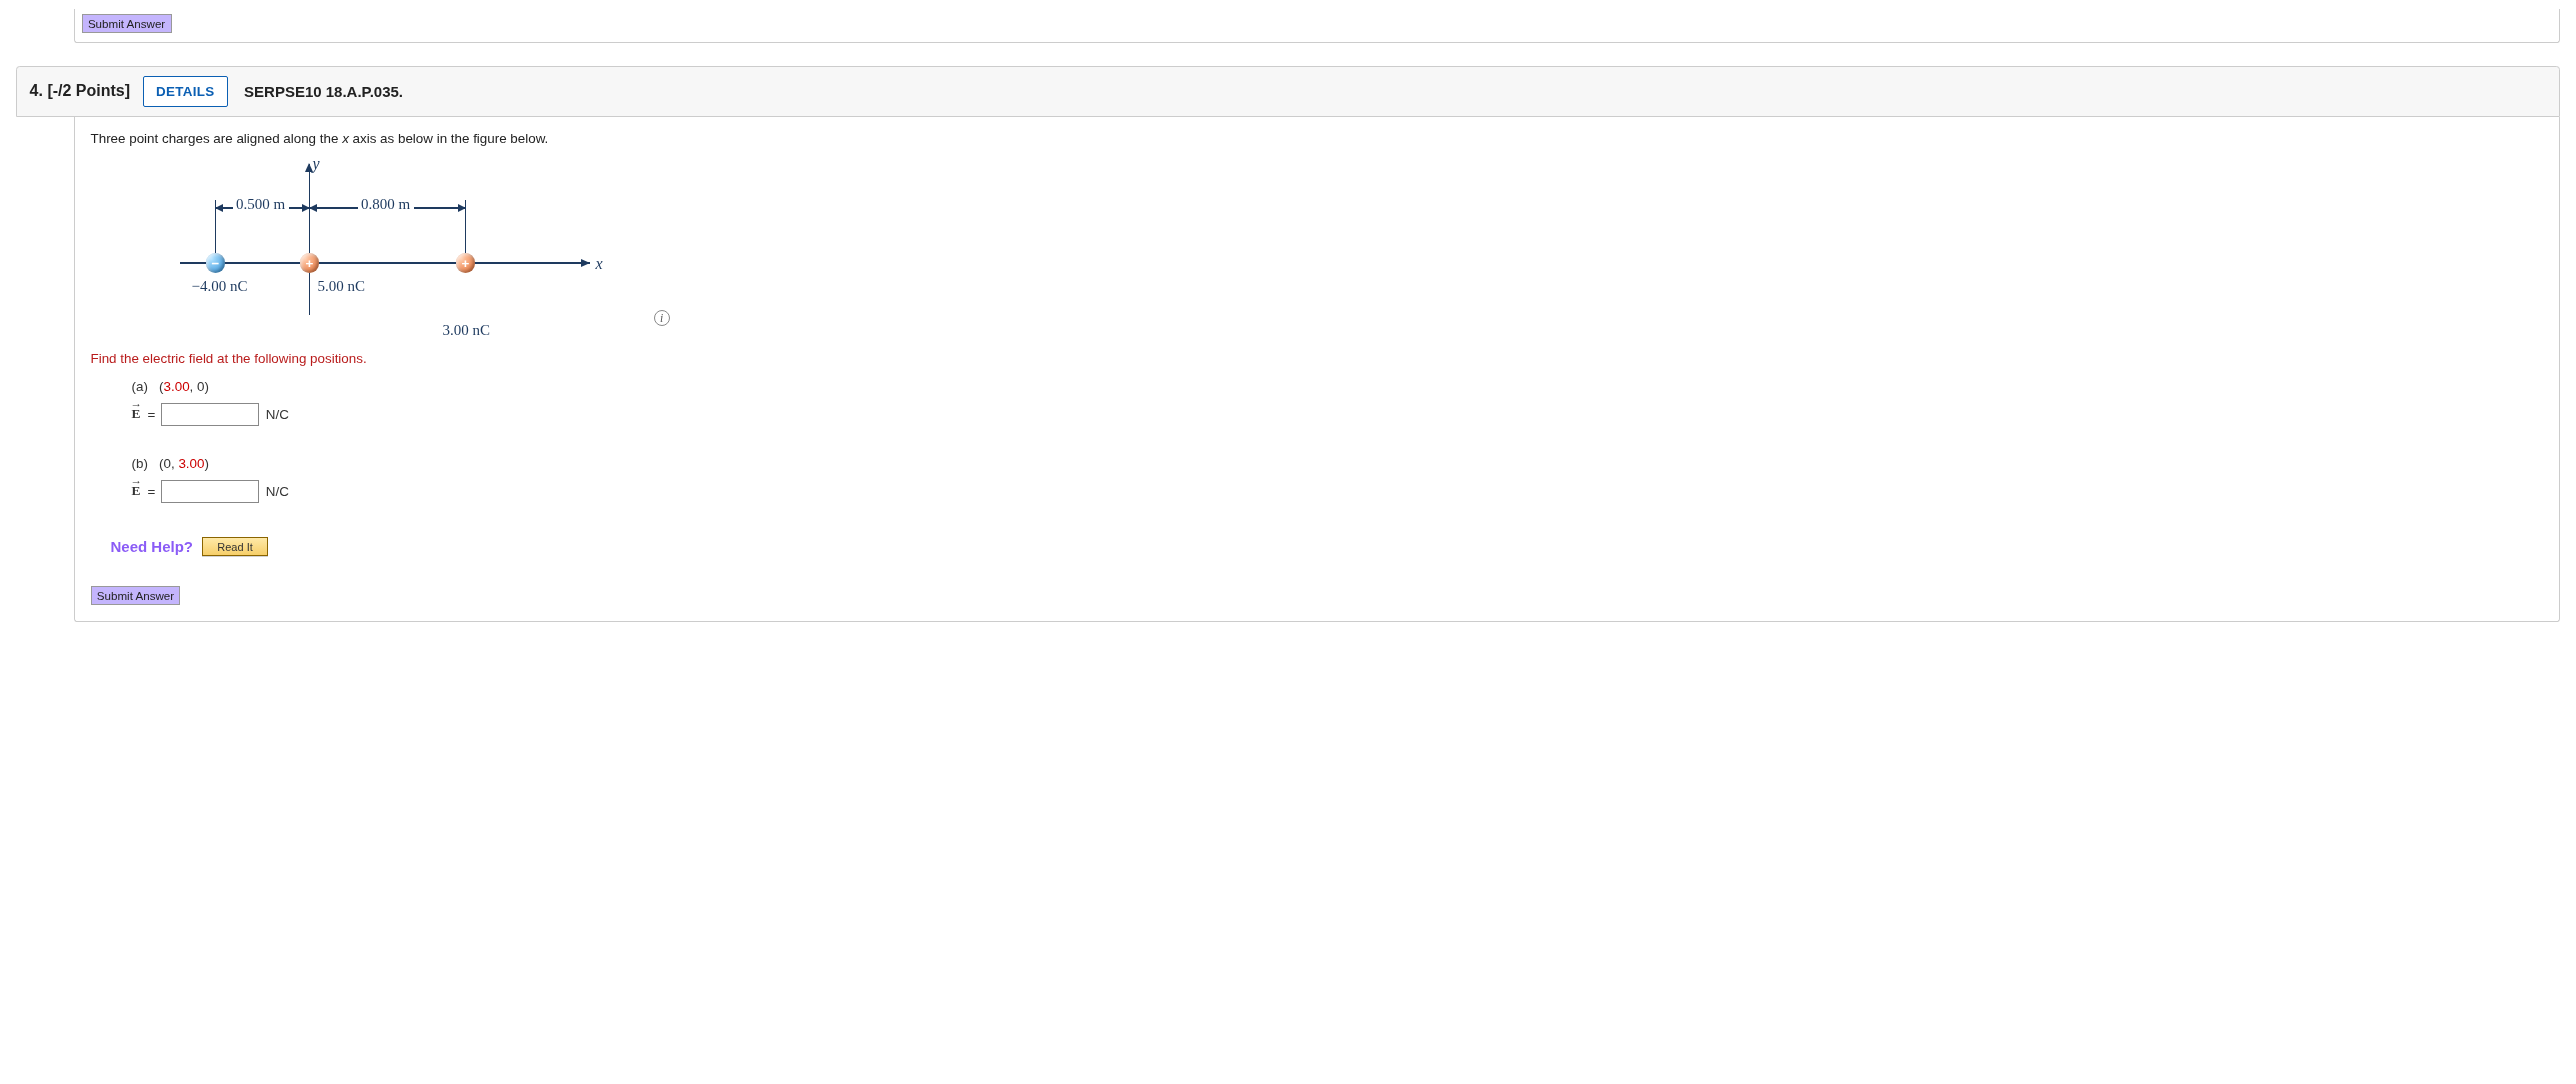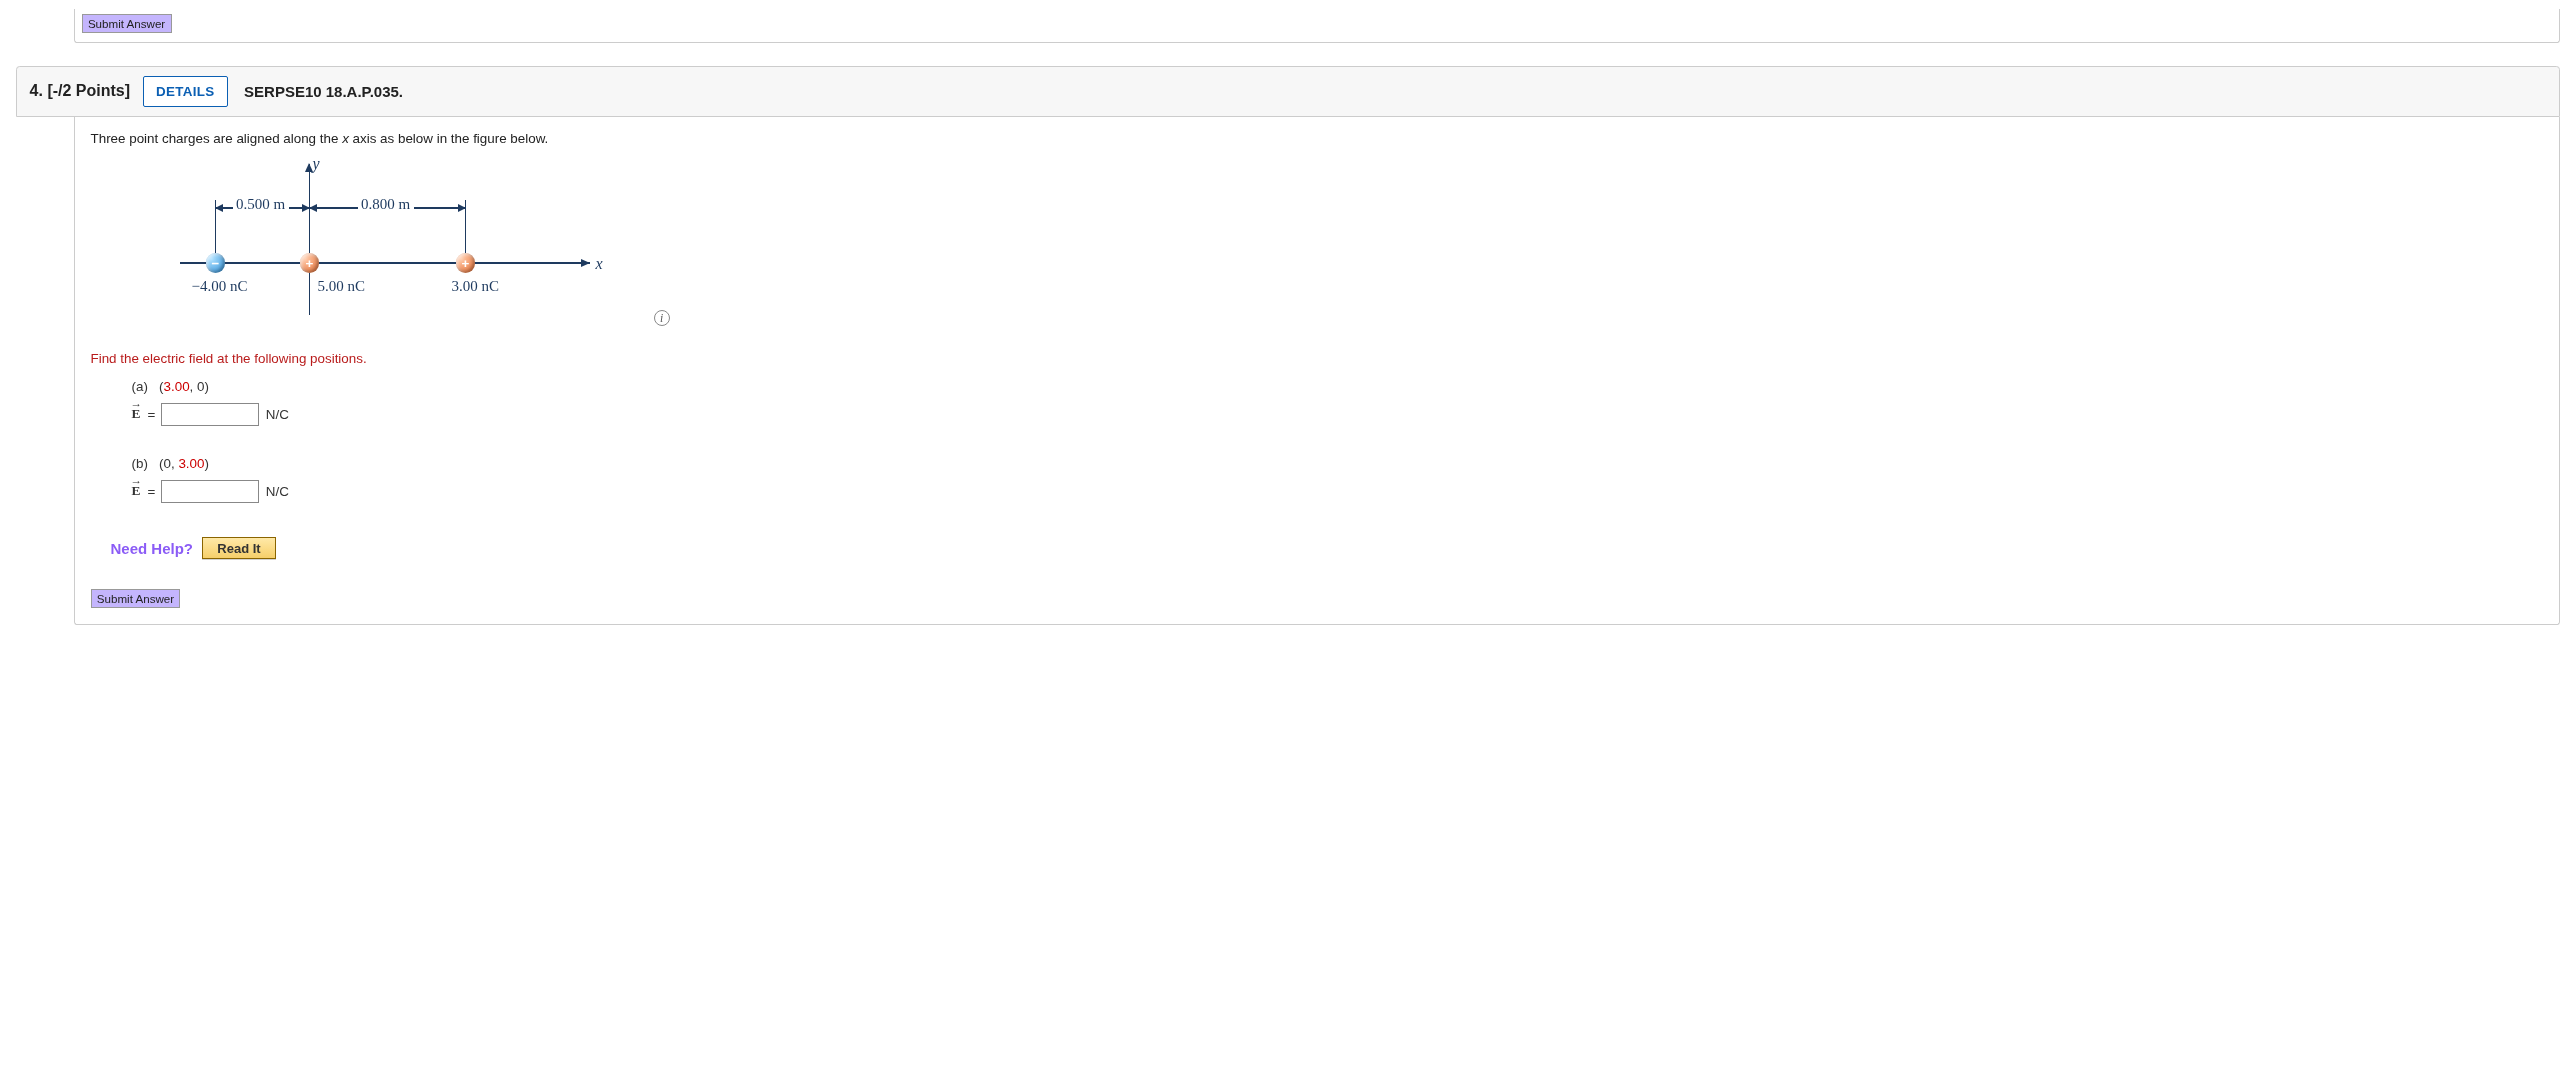--- a/index.html
+++ b/index.html
@@ -91,21 +91,21 @@
   .dim1::before { left:-0.9px; border-right:8px solid #1e3a5f; }
   .dim1::after { right:-0.9px; border-left:8px solid #1e3a5f; }
   .dim2 { left: 166px; width: 156px; }
   .dim2::before { left:-0.9px; border-right:8px solid #1e3a5f; }
   .dim2::after { right:-0.9px; border-left:8px solid #1e3a5f; }
   .dim-tick { position:absolute; top: 45px; width:1.8px; height: 62px; background:#1e3a5f; }
   .t1 { left: 71px; } .t2 { left: 165px; } .t3 { left: 321px; }
   .dimlabel { position: absolute; top: 41px; font-family:"Times New Roman",serif; font-size:15px; color:#1e3a5f; background:#fff; padding:0 3.6px;}
   .dl1 { left: 89px; } .dl2 { left: 214px; }
   .clabel { position:absolute; top: 123px; font-family:"Times New Roman",serif; font-size:15px; color:#1e3a5f; white-space:nowrap;}
-  .cl1 { left: 48px; } .cl2 { left: 174px; } .cl3 { left: 308px; }
+  .cl1 { left: 48px; } .cl2 { left: 174px; } .cl3 { left: 299px; margin-top: 44px; }
   .info-circle {
     position: absolute; right: -27px; bottom: -1.8px;
     width: 16px; height: 16px; border: 0.9px solid #888; border-radius: 50%;
     display:flex;align-items:center;justify-content:center;
     font-style: italic; font-family: serif; color:#555; font-size:11.6px; cursor:pointer;
   }
   .qprompt { margin-top: 27px; font-size: 13.4px; color: #b91c1c; }
   .part { margin-top: 12.5px; margin-left: 41px; }
   .part-label { font-size:13.4px; }
   .coord-num { color: #c00; }
@@ -113,22 +113,22 @@
   .evec { font-family: "Times New Roman", serif; font-weight:700; position:relative; display:inline-block; padding-right:1.8px;}
   .evec::before { content:"→"; position:absolute; top:-9.8px; left:-0.9px; font-size:11.6px; font-weight:400;}
   .answer-input { width: 98px; height: 23px; border: 0.9px solid #888; background:#fff; font-size:12.5px; padding: 1.8px 3.6px;}
   .unit { font-size:13.4px; margin-left:1.8px;}
   .need-help-row { margin-top: 34px; display:flex; align-items:center; gap:9px;}
   .need-help { color:#8b5cf6; font-weight:700; font-size:15px;margin-left:20px;}
   .readit-btn {
     border: 0.9px solid #8a6400;
     background: linear-gradient(#ffe9a8,#f6cf6a);
     padding: 2.7px 14.3px;
-    font-size: 13px;
-    font-weight: 700;
+    font-size: 11px;
+    font-weight: 400;
     color: #333;
     cursor:pointer;
     box-shadow: 0 0.9px 0 rgba(0,0,0,.2);
   }
   .bottom-submit { margin-top: 30px; margin-left: 0; }
 </style>
 </head>
 <body>
 
 <div class="page">

